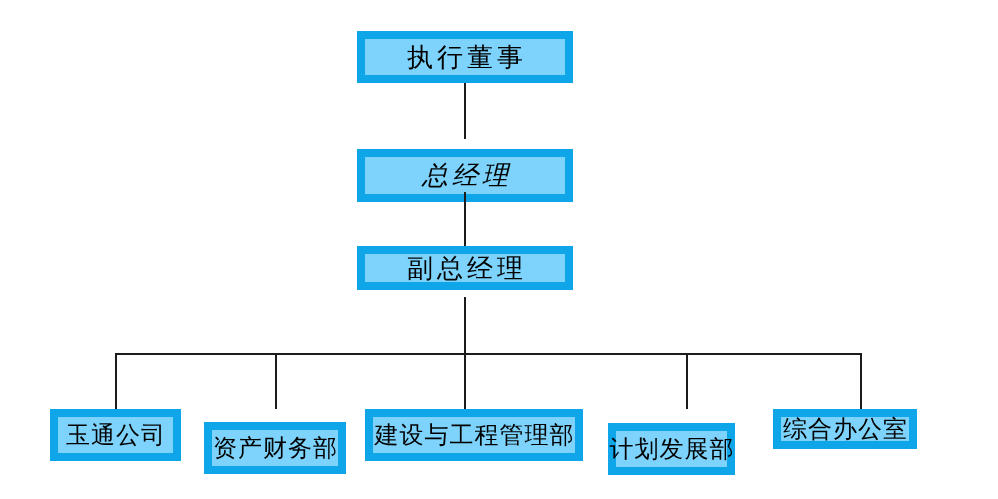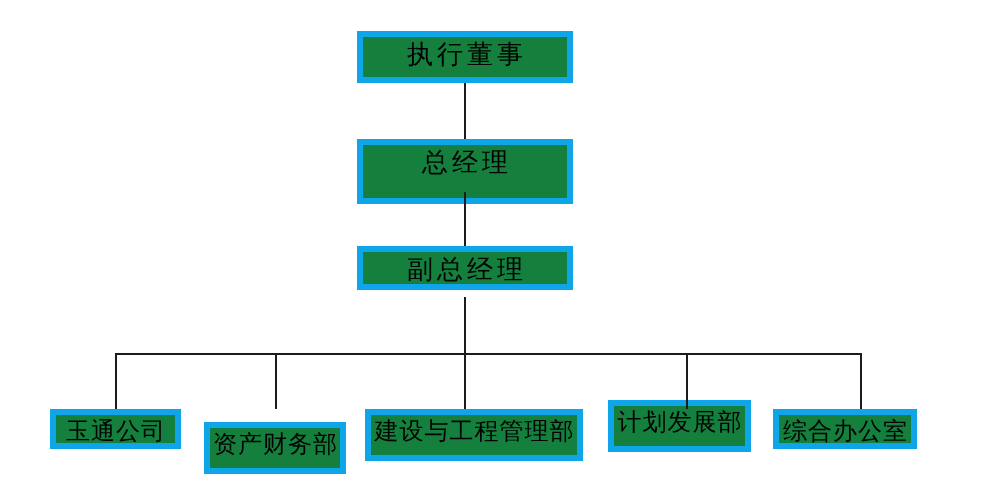--- a/index.html
+++ b/index.html
@@ -11,50 +11,50 @@
     position: relative;
     width: 998px;
     height: 499px;
     background: #ffffff;
     font-family: "DejaVu Serif", serif;
     overflow: hidden;
   }
   .node {
     position: absolute;
     box-sizing: border-box;
-    border: 6px solid #0ea5e9;
-    background: #15803d;
+    border: 8px solid #0ea5e9;
+    background: #7dd3fc;
     display: flex;
-    align-items: flex-start;
+    align-items: center;
     justify-content: center;
     color: #000000;
     white-space: nowrap;
   }
   .node.top {
     font-size: 26px;
     letter-spacing: 4px;
   }
   .node.dept {
     font-size: 24px;
     letter-spacing: 1px;
   }
   .node span { margin-right: -4px; }
   .node.dept span { margin-right: -1px; }
   .line {
     position: absolute;
     background: #1c1c1c;
   }
   
   #box-exec   { left: 357px; top: 31px;  width: 216px; height: 52px; }
-  #box-gm     { left: 357px; top: 139px; width: 216px; height: 65px; }
+  #box-gm     { left: 357px; top: 149px; width: 216px; height: 53px; font-style: italic; }
   #box-dgm    { left: 357px; top: 246px; width: 216px; height: 44px; }
-  #box-dept0  { left: 50px;  top: 409px; width: 131px; height: 40px; }
+  #box-dept0  { left: 50px;  top: 409px; width: 131px; height: 52px; }
   #box-dept1  { left: 204px; top: 409px; width: 142px; height: 52px; margin-top: 13px; }
   #box-dept2  { left: 365px; top: 409px; width: 218px; height: 52px; }
-  #box-dept3  { left: 608px; top: 400px; width: 143px; height: 52px; font-family: Liberation Serif, serif; }
+  #box-dept3  { left: 608px; top: 423px; width: 127px; height: 52px; font-family: Liberation Serif, serif; }
   #box-dept4  { left: 773px; top: 409px; width: 144px; height: 40px; }
   
   #ln-exec-gm  { left: 464px; top: 83px;  width: 2px;   height: 56px; }
   #ln-gm-dgm   { left: 464px; top: 192px; width: 2px;   height: 54px; }
   #ln-dgm-down { left: 464px; top: 297px; width: 2px;   height: 112px; }
   #ln-bus      { left: 115px; top: 353px; width: 747px; height: 2px;  }
   #ln-drop0    { left: 115px; top: 353px; width: 2px;   height: 56px; }
   #ln-drop1    { left: 275px; top: 353px; width: 2px;   height: 56px; }
   #ln-drop3    { left: 686px; top: 353px; width: 2px;   height: 56px; }
   #ln-drop4    { left: 860px; top: 353px; width: 2px;   height: 56px; }

